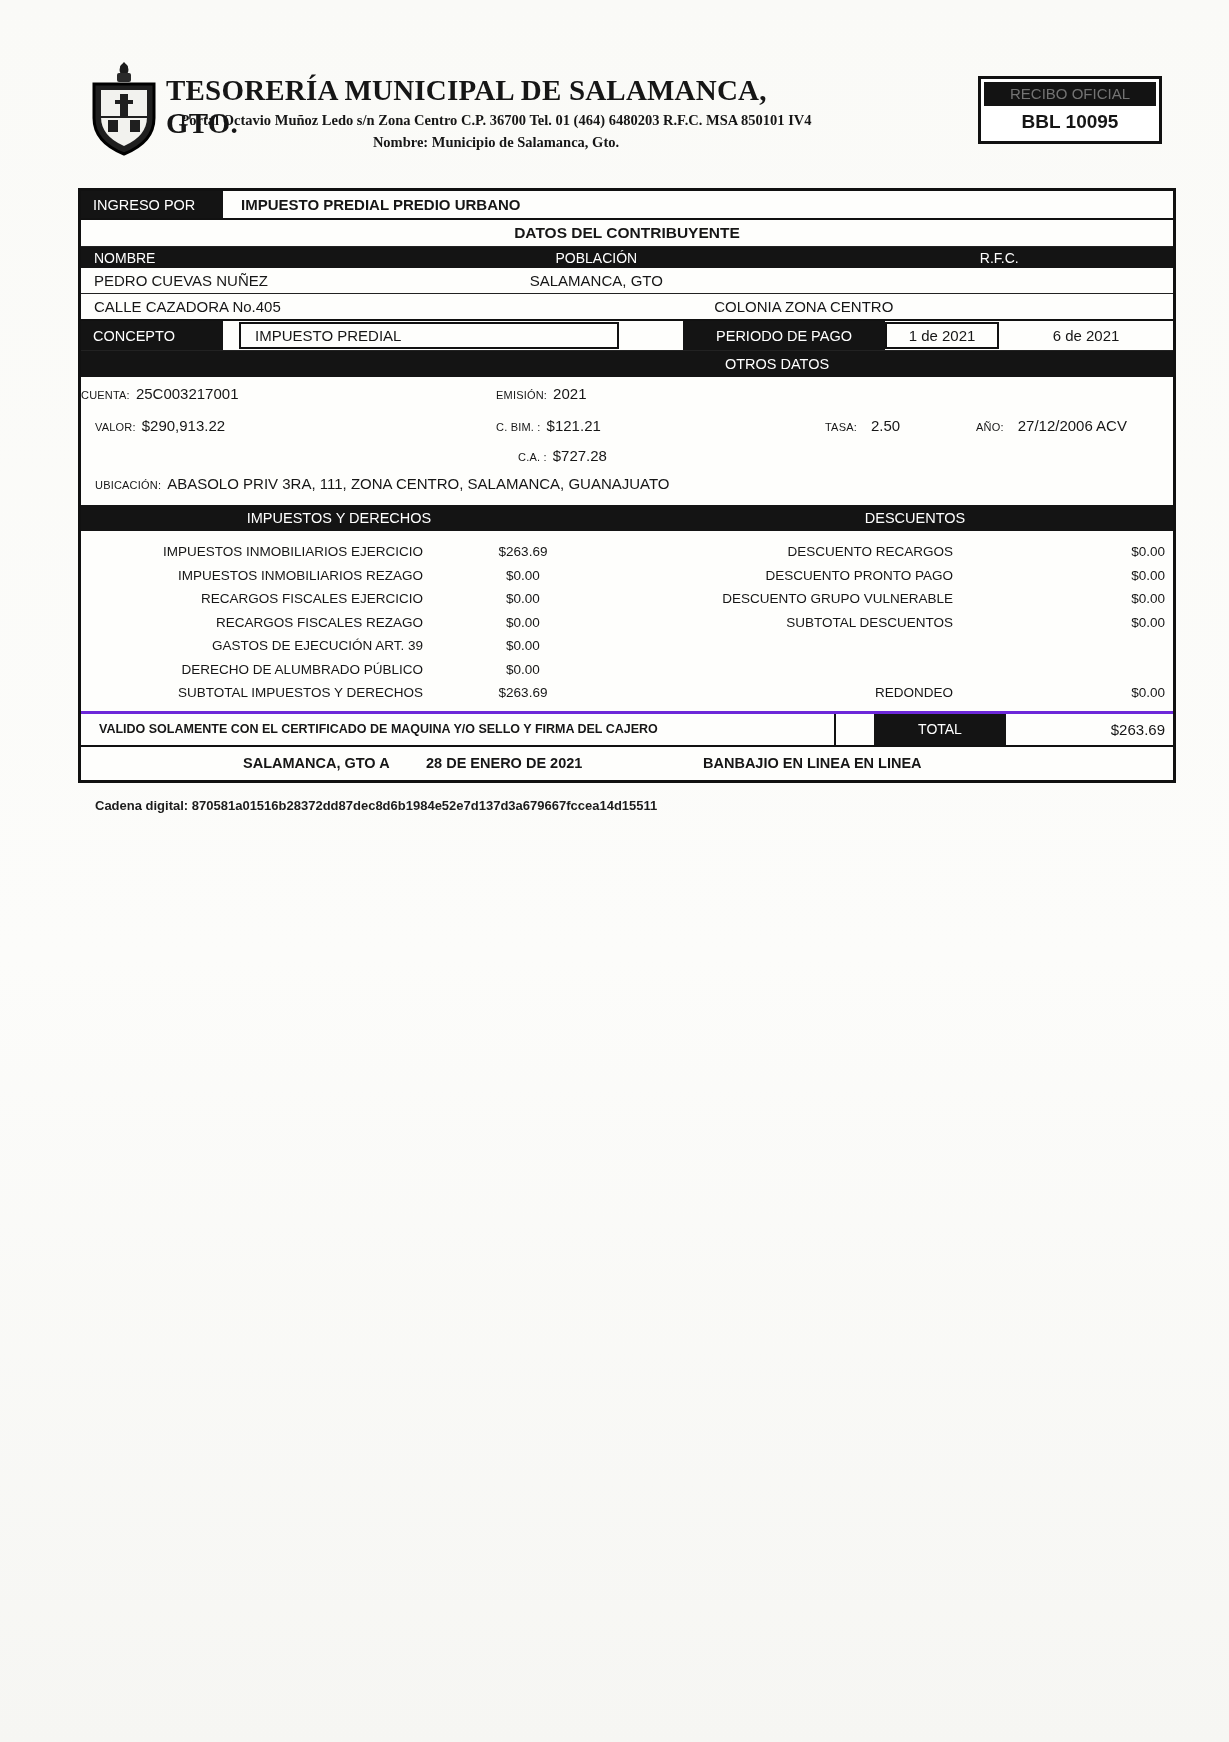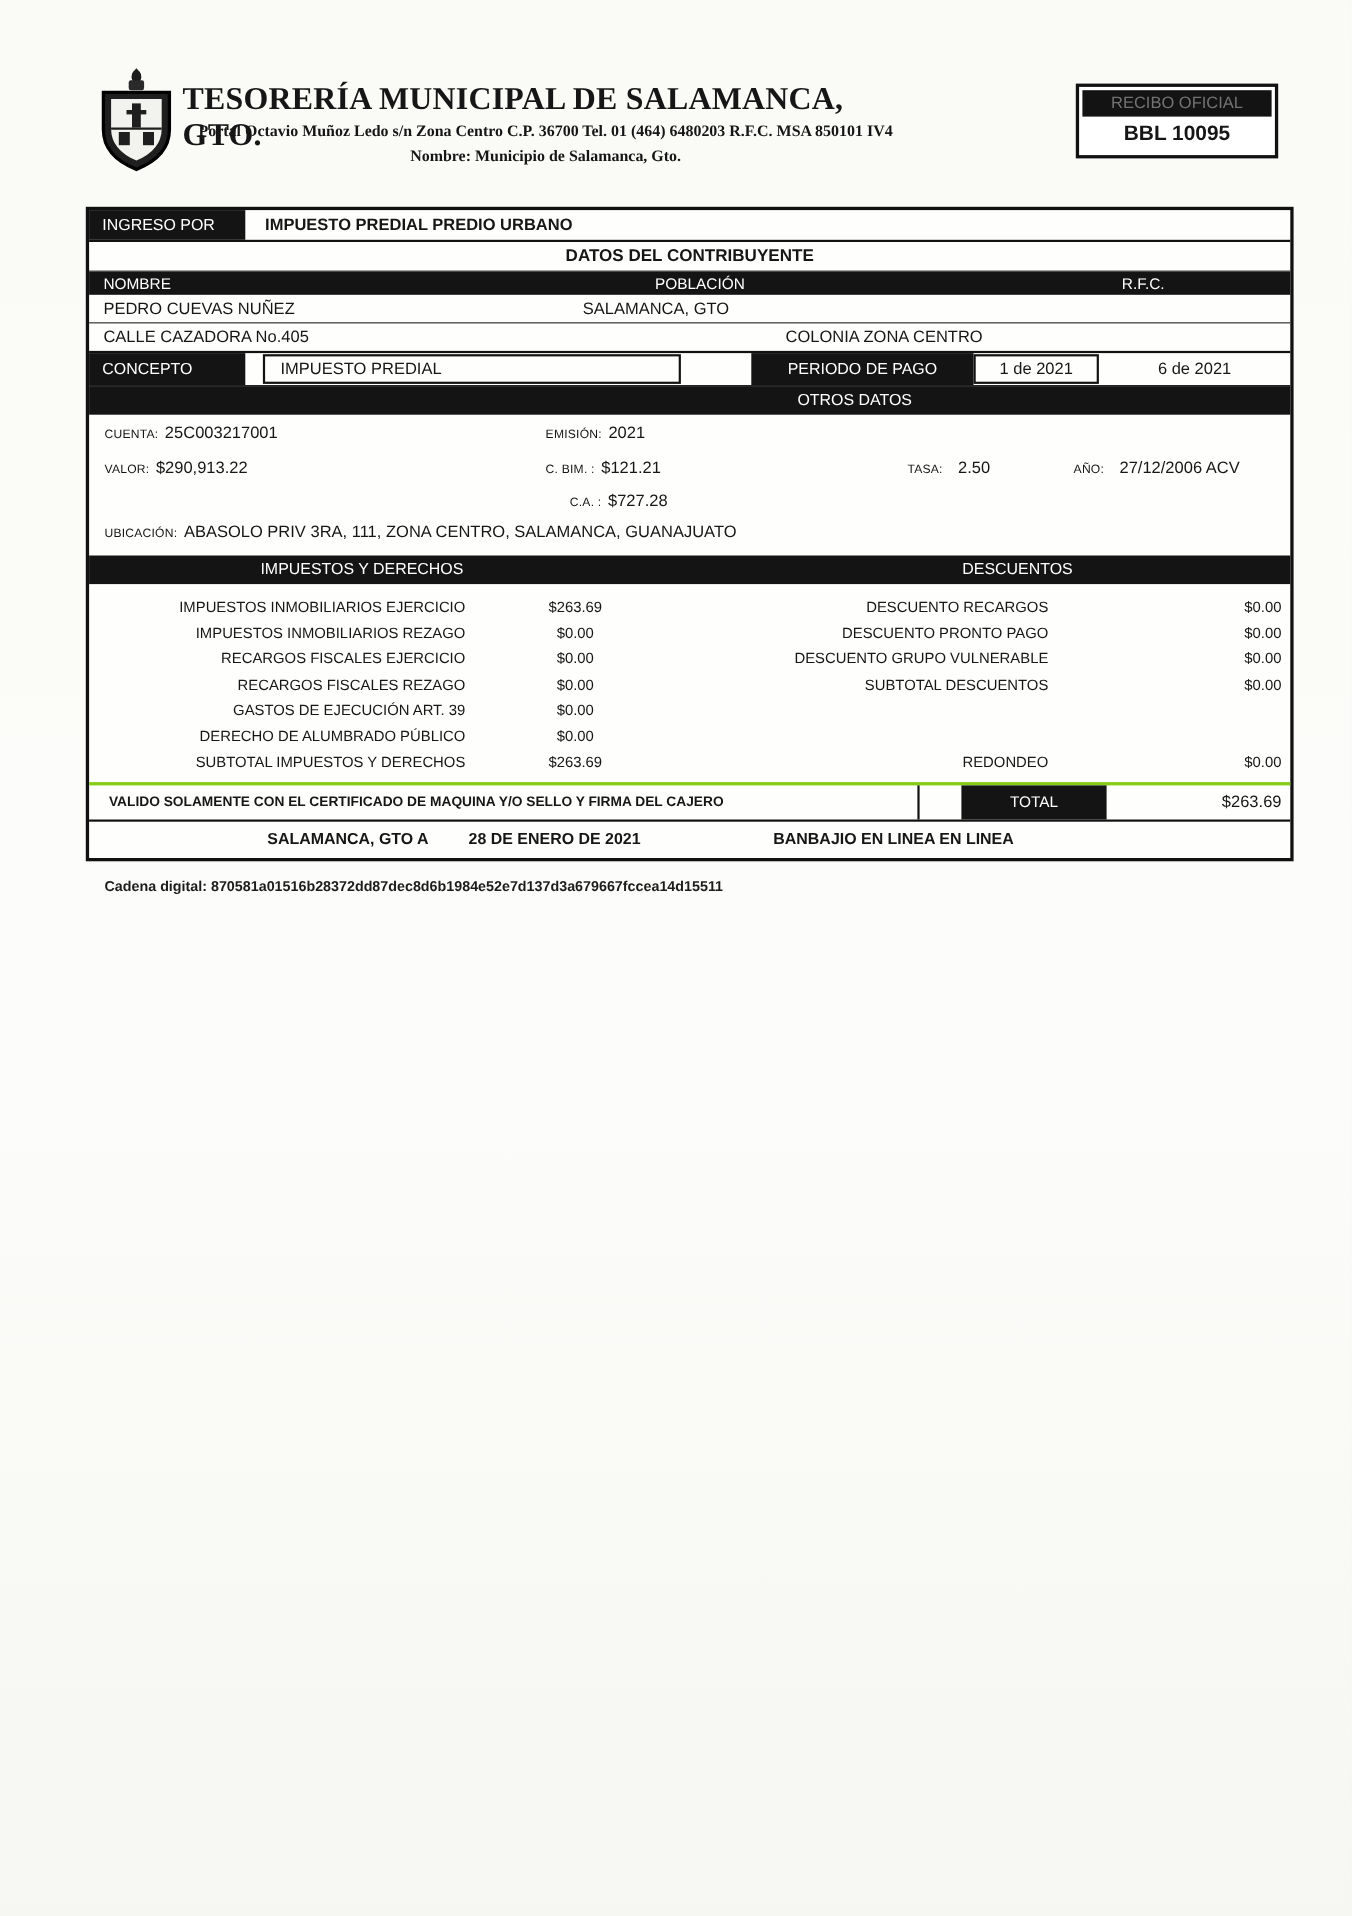--- a/index.html
+++ b/index.html
@@ -19,21 +19,21 @@
     font-family:"Liberation Serif", serif; font-weight:bold; font-size:14.5px; }
   .receipt-box { position:absolute; left:978px; top:76px; width:178px;
     border:3px solid #111; background:#fff; }
   .rb-bar { margin:3px 3px 0 3px; background:#131313; color:#737373; text-align:center;
     font-size:15px; padding:3px 0 4px; }
   .rb-num { text-align:center; font-weight:bold; font-size:19px; padding:5px 0 8px; }
 
   
   .doc-table { position:absolute; left:78px; top:188px; width:1092px;
     border:3px solid #111; background:#fefefc; }
-  .bar { background:#141414; color:#fff;gap:40px; }
+  .bar { background:#141414; color:#fff; }
 
   .r-ingreso { display:flex; height:27px; align-items:stretch; border-bottom:2px solid #111; }
   .ingreso-label { width:130px; background:#141414; color:#fff; display:flex; align-items:center;
     padding-left:12px; font-size:14.5px; }
   .ingreso-value { display:flex; align-items:center; padding-left:18px; font-weight:bold; font-size:15px; }
 
   .r-datos-title { height:26px; line-height:26px; text-align:center; font-weight:bold;
     font-size:15.5px; border-bottom:1px solid #222; }
 
   .r-threecol { display:flex; align-items:center; }
@@ -59,39 +59,39 @@
     justify-content:center; font-size:14.5px; }
   .periodo-v1 { width:110px; border:2px solid #111; margin:1px 0; display:flex;
     align-items:center; justify-content:center; font-size:15px; }
   .periodo-v2 { flex:1; display:flex; align-items:center; justify-content:center; font-size:15px; }
 
   .bar-otros { height:26px; line-height:26px; text-align:center; padding-left:300px; font-size:14.5px; }
 
   .otros-body { position:relative; height:128px; font-size:15px; }
   .od-item { position:absolute; white-space:nowrap; }
   .od-label { font-size:11px; letter-spacing:.2px; }
-  .od-cuenta { left:14px; top:8px; }   .od-emision { left:415px; top:8px; }
+  .od-cuenta { left:0; top:8px; }   .od-emision { left:415px; top:8px; }
   .od-valor { left:14px; top:40px; }   .od-cbim { left:415px; top:40px; }
   .od-tasa { left:744px; top:40px; }   .od-ano { left:895px; top:40px; }
   .od-ca { left:437px; top:70px; }     .od-ubicacion { left:14px; top:98px; }
   .od-item .v { margin-left:6px; }
   .od-tasa .v, .od-ano .v { margin-left:14px; }
 
   .bar-charges { display:flex; height:26px; line-height:26px; font-size:14.5px; }
   .bc-left { width:50%; text-align:center; }
   .bc-right { width:50%; text-align:center; padding-left:60px; }
 
   .charges-body { padding:9px 0 6px; }
   .ch-row { display:flex; height:23.5px; align-items:center; font-size:13.5px; }
   .ch-row .cl  { width:342px; text-align:right; }
   .ch-row .ca2 { width:140px; margin-left:30px; text-align:center; }
   .ch-row .cr  { flex:1; text-align:right; }
   .ch-row .cra { width:212px; text-align:right; padding-right:8px; }
 
-  .r-total { display:flex; height:31px; align-items:stretch; border-top:3px solid #84cc16;
+  .r-total { display:flex; height:31px; align-items:stretch; border-top:3px solid #6d28d9;
     border-bottom:2px solid #111; }
   .valido { width:735px; display:flex; align-items:center; padding-left:18px;
     font-size:12.5px; font-weight:bold; border-right:2px solid #111; }
   .t-gap { width:38px; }
   .total-label { width:132px; background:#141414; color:#fff; display:flex;
     align-items:center; justify-content:center; font-size:14px; }
   .total-amt { flex:1; display:flex; align-items:center; justify-content:flex-end;
     padding-right:8px; font-size:15px; }
 
   .r-date { position:relative; height:33px; font-size:14.5px; font-weight:bold; }

